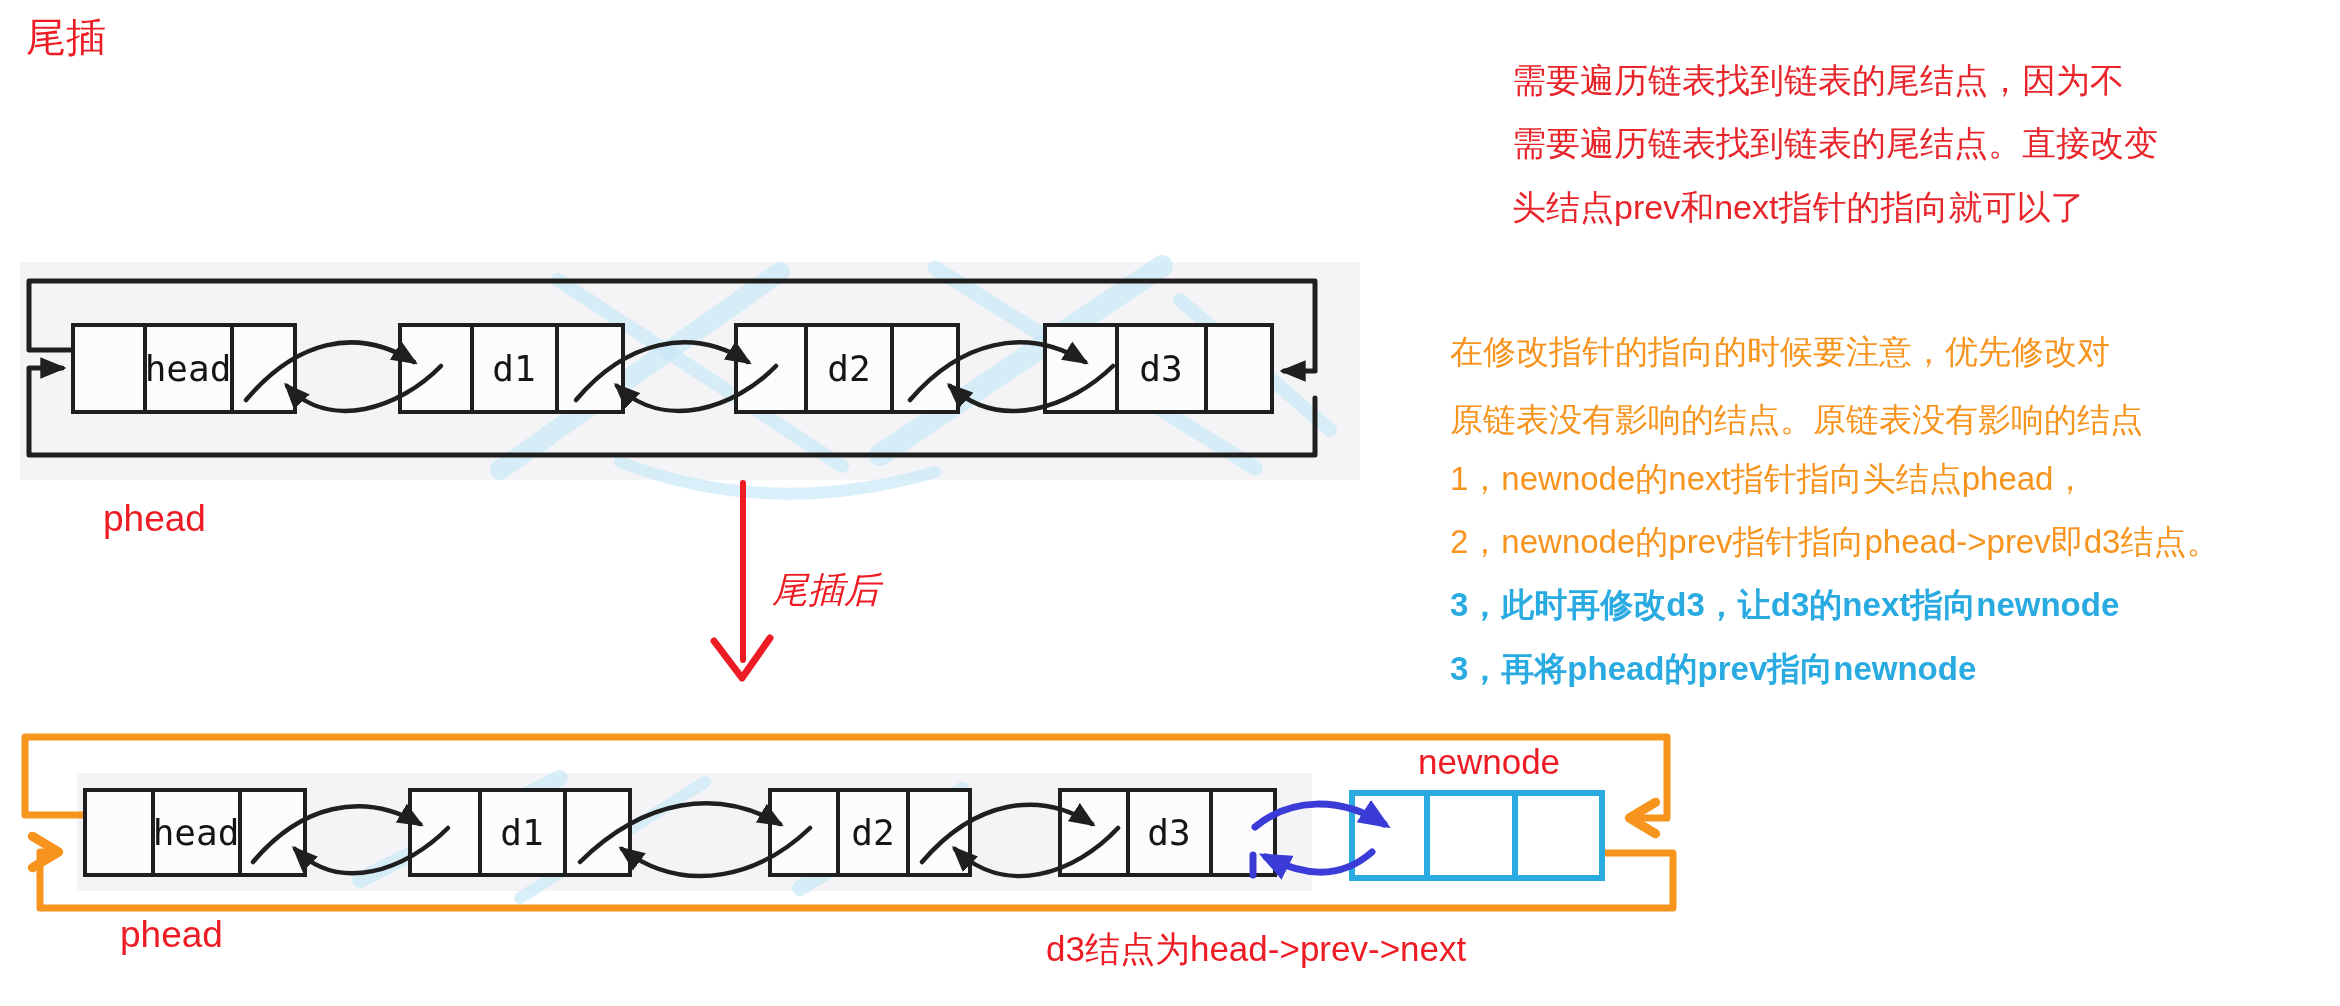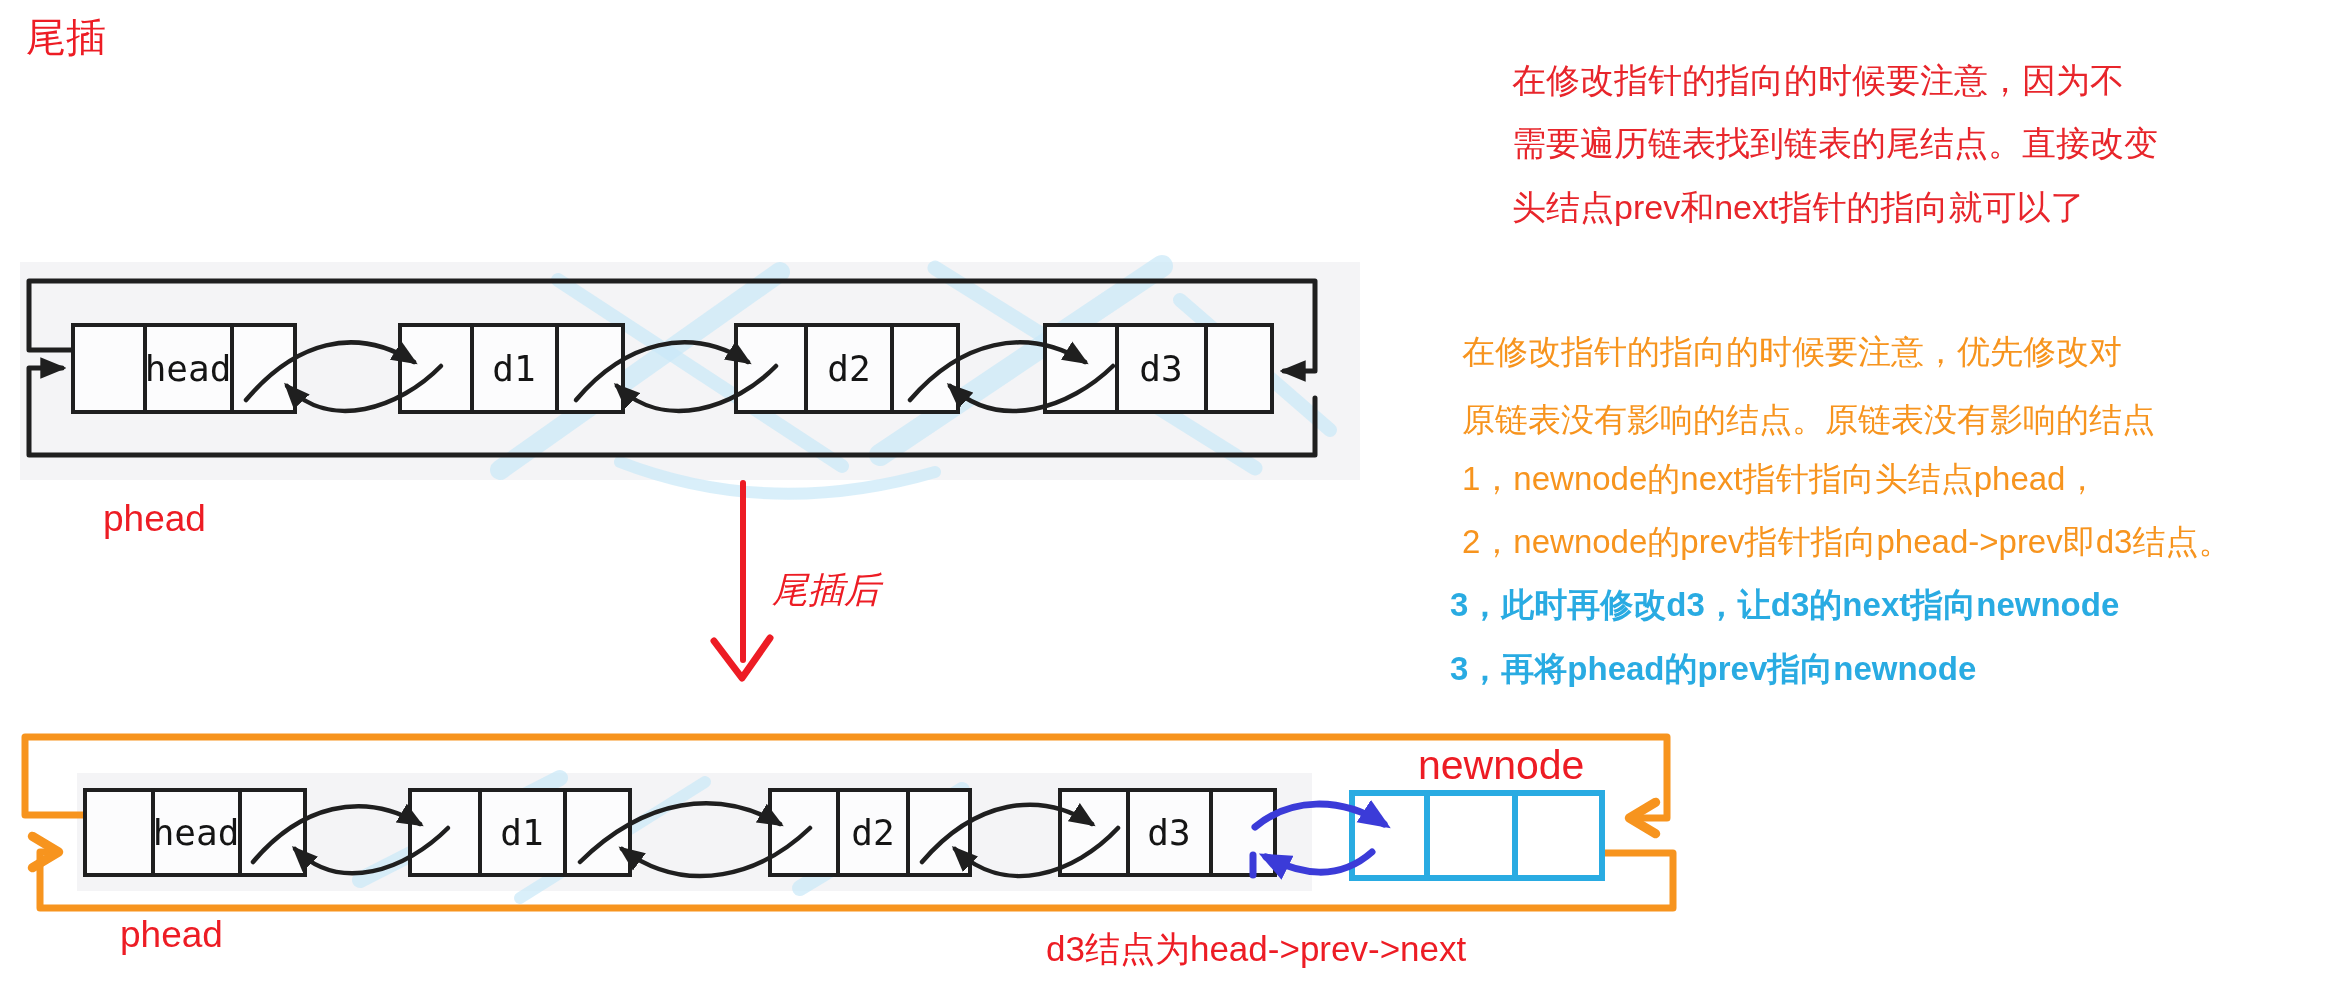--- a/index.html
+++ b/index.html
@@ -6,29 +6,29 @@
     --red:#ED1C24; --orange:#F7941E; --blue:#29ABE2; --indigo:#3B3BD8;
     --ink:#1F1F1F; --panel:#F4F4F6; --wm:#C9E8F8;
   }
   html,body{margin:0;padding:0;background:#ffffff;}
   #stage{
     position:relative; width:2340px; height:1006px; overflow:hidden;
     background:#ffffff;
     font-family:"Liberation Sans","DejaVu Sans",sans-serif;
   }
   .abs{position:absolute; white-space:nowrap;}
-  .tone-orange{color:var(--orange);margin-left:12px;}
+  .tone-orange{color:var(--orange);}
   .tone-blue{color:var(--blue);font-weight:bold;}
   #title{left:26px; top:10px; font-size:40px; color:var(--red);}
   .intro-line{left:1512px; font-size:34px; color:#E8252B;}
   .step-line{left:1450px; font-size:33px;}
   #phead-top{left:103px; top:498px; font-size:37px; color:var(--red);}
   #tail-after-label{left:772px; top:566px; font-size:36px; color:var(--red);font-style:italic;}
   #phead-bottom{left:120px; top:914px; font-size:37px; color:var(--red);}
-  #newnode-label{left:1418px; top:742px; font-size:41px; color:var(--red);}
+  #newnode-label{left:1418px; top:742px; font-size:35px; color:var(--red);}
   #d3-caption{left:1046px; top:926px; font-size:35px; color:var(--red);}
   svg{position:absolute; left:0; top:0;}
   .panel{fill:var(--panel);}
   .sInk{stroke:var(--ink); fill:none; stroke-linecap:round; stroke-linejoin:round;}
   .sOrange{stroke:var(--orange); fill:none; stroke-linecap:round; stroke-linejoin:round;}
   .sBlue{stroke:var(--indigo); fill:none; stroke-linecap:round; stroke-linejoin:round;}
   .sRed{stroke:var(--red); fill:none; stroke-linecap:round; stroke-linejoin:round;}
   .sCyan{stroke:var(--blue); fill:none; stroke-linecap:round; stroke-linejoin:round;}
   .nodeFill{fill:#FCFCFD; stroke:var(--ink); stroke-width:4px;}
   .newnodeFill{fill:#FFFFFF; stroke:var(--blue); stroke-width:6px;}
@@ -172,21 +172,21 @@
       <g>
         <path class="sBlue" stroke-width="7" marker-end="url(#mBlue)" d="M1255 827 C1290 798 1340 796 1384 824"></path>
         <path class="sBlue" stroke-width="7" marker-end="url(#mBlue)" d="M1372 852 C1338 882 1300 874 1266 857"></path>
         <path class="sBlue" stroke-width="7" d="M1253 855 V 875"></path>
       </g>
     </g>
   </svg>
 
   <div id="title" class="abs">尾插</div>
 
-  <div class="abs intro-line" style="top:58px">在修改指针的指向的时候要注意，因为不</div>
+  <div class="abs intro-line" style="top:58px">需要遍历链表找到链表的尾结点，因为不</div>
   <div class="abs intro-line" style="top:121px">需要遍历链表找到链表的尾结点。直接改变</div>
   <div class="abs intro-line" style="top:185px">头结点prev和next指针的指向就可以了</div>
 
   <div class="abs step-line tone-orange" style="top:330px">在修改指针的指向的时候要注意，优先修改对</div>
   <div class="abs step-line tone-orange" style="top:398px">原链表没有影响的结点。原链表没有影响的结点</div>
   <div class="abs step-line tone-orange" style="top:457px">1，newnode的next指针指向头结点phead，</div>
   <div class="abs step-line tone-orange" style="top:520px">2，newnode的prev指针指向phead-&gt;prev即d3结点。</div>
   <div class="abs step-line tone-blue" style="top:583px">3，此时再修改d3，让d3的next指向newnode</div>
   <div class="abs step-line tone-blue" style="top:647px">3，再将phead的prev指向newnode</div>
 

